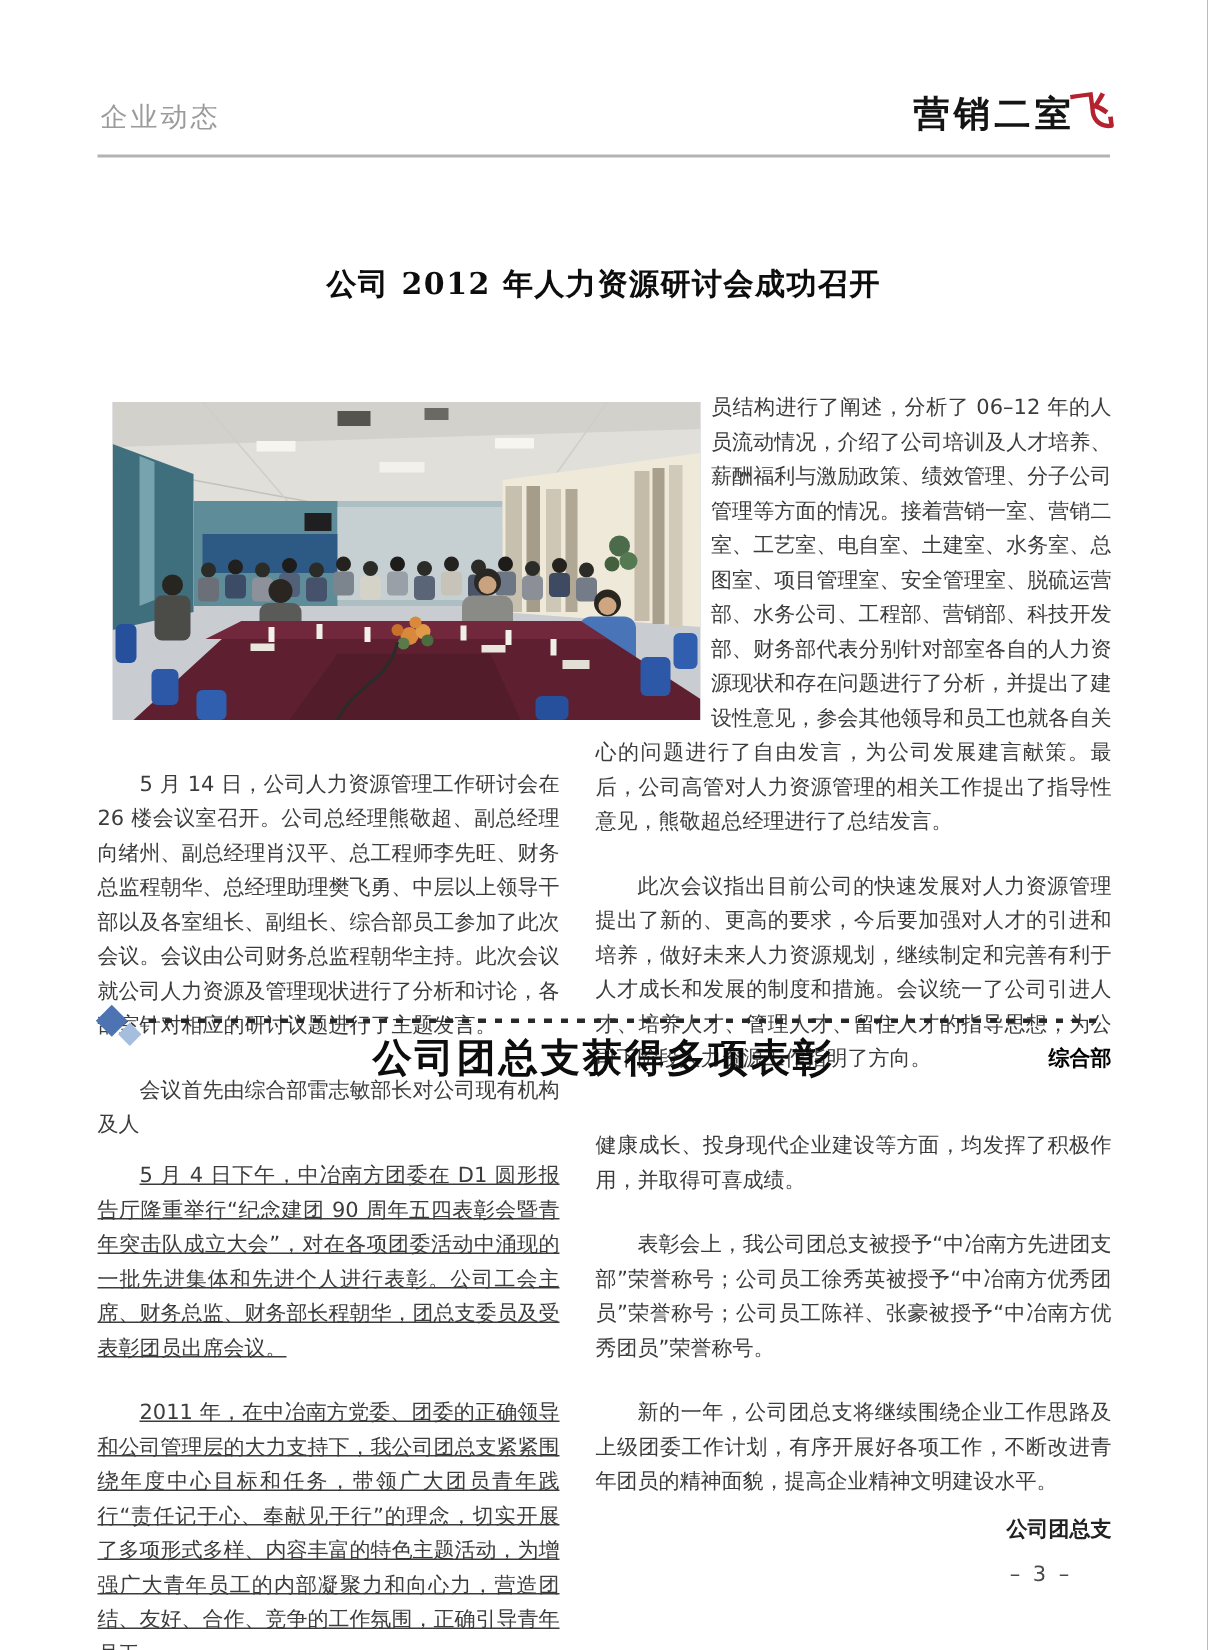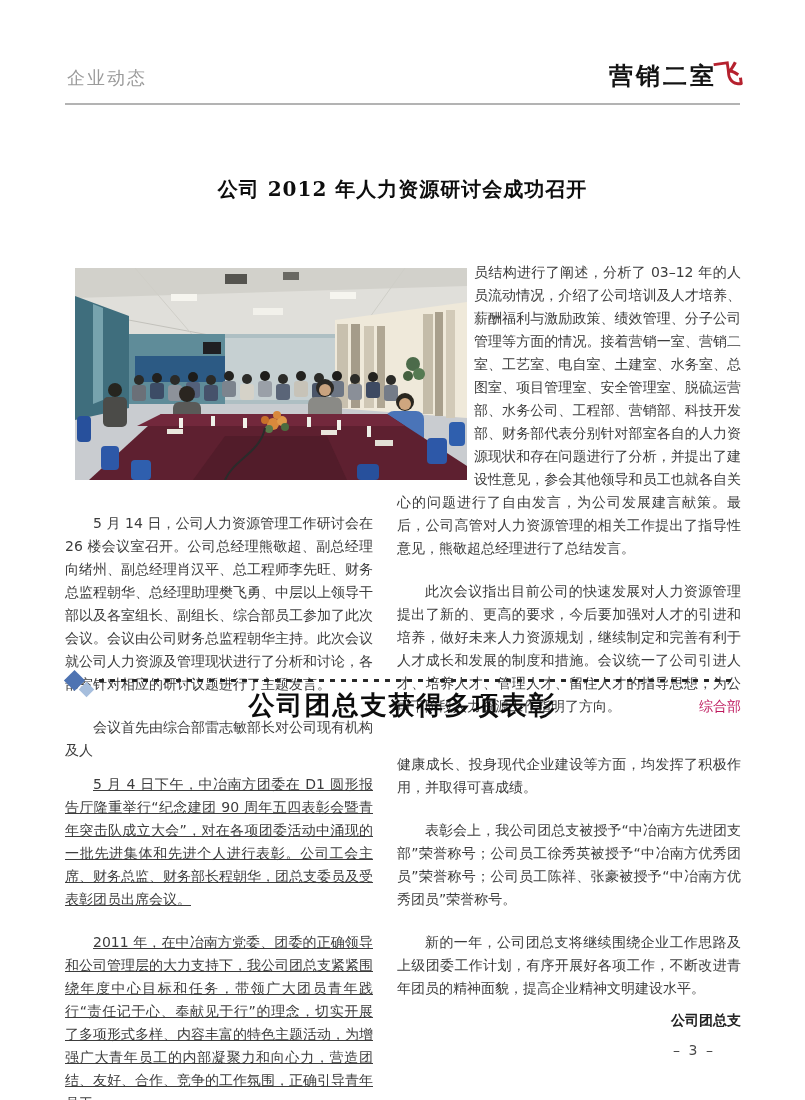--- a/index.html
+++ b/index.html
@@ -44,21 +44,21 @@
   }
   
   .col { position:absolute; font-size:14px; line-height:23px; text-align:justify; color:#3c3c3c; }
   .col p.ind { text-indent:2em;margin-top:20px; }
   .a1-left  { left:65px;  top:492px; width:308px; }
   .a1-right { left:397px; top:261px; width:344px; }
   .a2-left  { left:65px;  top:753px; width:308px;text-decoration:underline; }
   .a2-right { left:397px; top:753px; width:344px; }
   .wrap-spacer { float:left; width:77px; height:226px; }
   .byline-inline {
-    text-align:right; font-weight:normal; color:#be185d;
+    text-align:right; font-weight:bold; color:#000000;
     margin-top:-23px; line-height:23px;
   }
   .byline-line {
     text-align:right; font-weight:bold; color:#222;
     margin-top:9px; line-height:23px;
   }
   
   .photo {
     position:absolute; left:75px; top:268px; width:392px; height:212px;
     background:#c9ccd0; overflow:hidden;
@@ -208,21 +208,21 @@
       <rect x="352" y="170" width="20" height="26" rx="4" fill="#2d58a8"></rect>
       <rect x="374" y="154" width="16" height="24" rx="4" fill="#2f5fae"></rect>
       <rect x="282" y="196" width="22" height="16" rx="4" fill="#27509c"></rect>
 
       <path d="M150,212 C160,190 185,185 190,160" stroke="#2b2b2b" stroke-width="2" fill="none"></path>
     </svg>
   </div>
 
   <div class="col a1-right">
     <div class="wrap-spacer"></div>
-    <p>员结构进行了阐述，分析了 03–12 年的人员流动情况，介绍了公司培训及人才培养、薪酬福利与激励政策、绩效管理、分子公司管理等方面的情况。接着营销一室、营销二室、工艺室、电自室、土建室、水务室、总图室、项目管理室、安全管理室、脱硫运营部、水务公司、工程部、营销部、科技开发部、财务部代表分别针对部室各自的人力资源现状和存在问题进行了分析，并提出了建设性意见，参会其他领导和员工也就各自关心的问题进行了自由发言，为公司发展建言献策。最后，公司高管对人力资源管理的相关工作提出了指导性意见，熊敬超总经理进行了总结发言。</p>
+    <p>员结构进行了阐述，分析了 06–12 年的人员流动情况，介绍了公司培训及人才培养、薪酬福利与激励政策、绩效管理、分子公司管理等方面的情况。接着营销一室、营销二室、工艺室、电自室、土建室、水务室、总图室、项目管理室、安全管理室、脱硫运营部、水务公司、工程部、营销部、科技开发部、财务部代表分别针对部室各自的人力资源现状和存在问题进行了分析，并提出了建设性意见，参会其他领导和员工也就各自关心的问题进行了自由发言，为公司发展建言献策。最后，公司高管对人力资源管理的相关工作提出了指导性意见，熊敬超总经理进行了总结发言。</p>
     <p class="ind">此次会议指出目前公司的快速发展对人力资源管理提出了新的、更高的要求，今后要加强对人才的引进和培养，做好未来人力资源规划，继续制定和完善有利于人才成长和发展的制度和措施。会议统一了公司引进人才、培养人才、管理人才、留住人才的指导思想，为公司下阶段人力资源工作指明了方向。</p>
     <p class="byline-inline">综合部</p>
   </div>
 
   <div class="col a1-left">
     <p class="ind">5 月 14 日，公司人力资源管理工作研讨会在 26 楼会议室召开。公司总经理熊敬超、副总经理向绪州、副总经理肖汉平、总工程师李先旺、财务总监程朝华、总经理助理樊飞勇、中层以上领导干部以及各室组长、副组长、综合部员工参加了此次会议。会议由公司财务总监程朝华主持。此次会议就公司人力资源及管理现状进行了分析和讨论，各部室针对相应的研讨议题进行了主题发言。</p>
     <p class="ind">会议首先由综合部雷志敏部长对公司现有机构及人</p>
   </div>
 
   <div class="divider">

